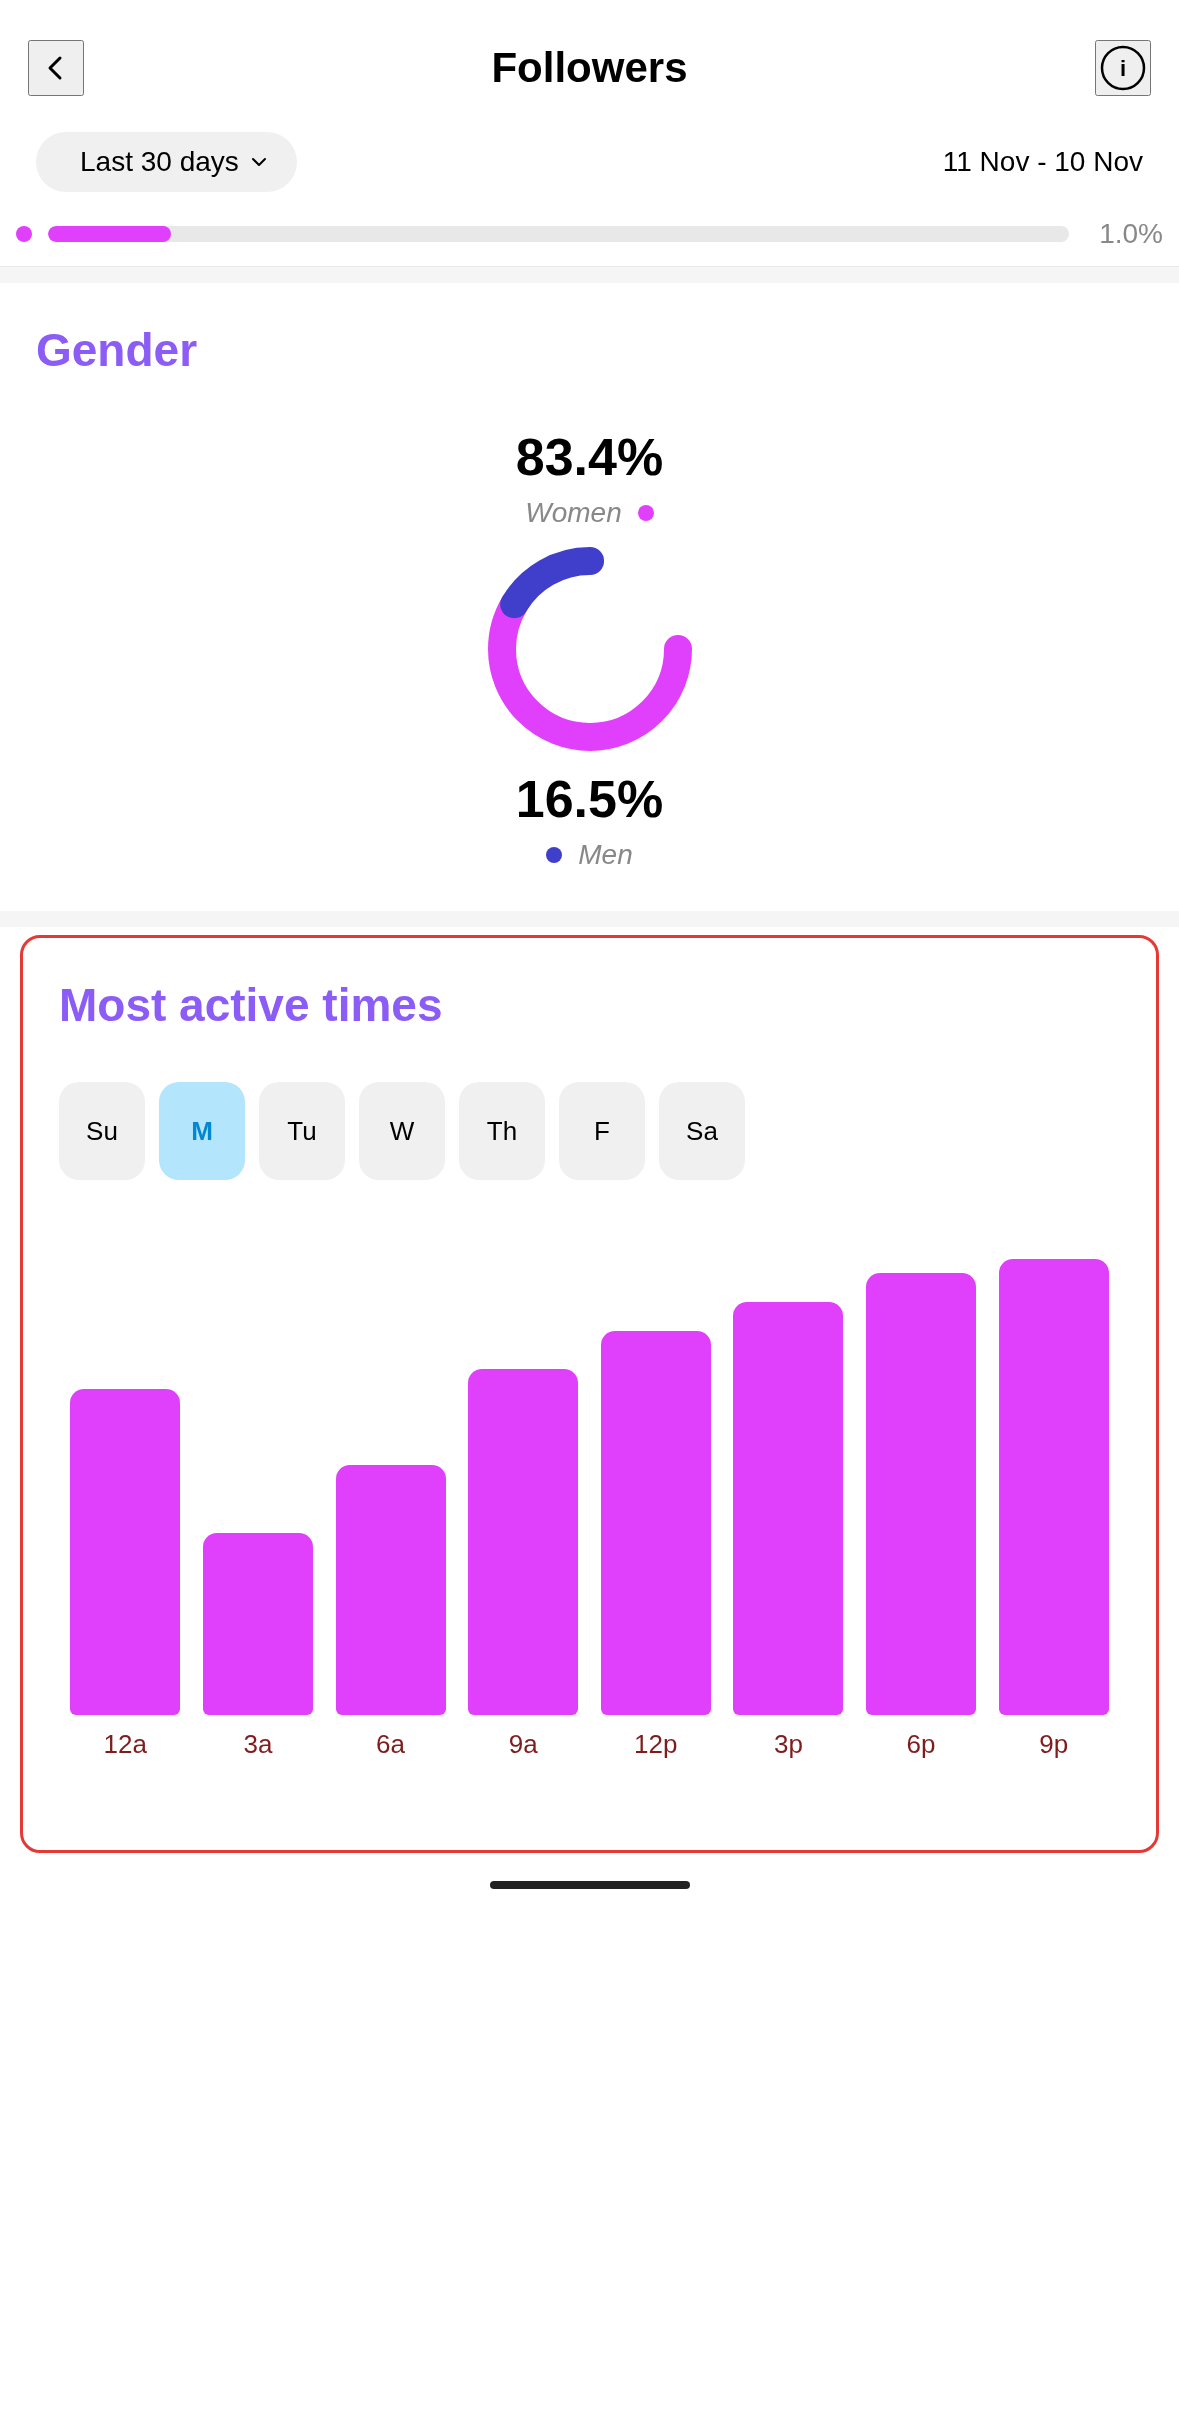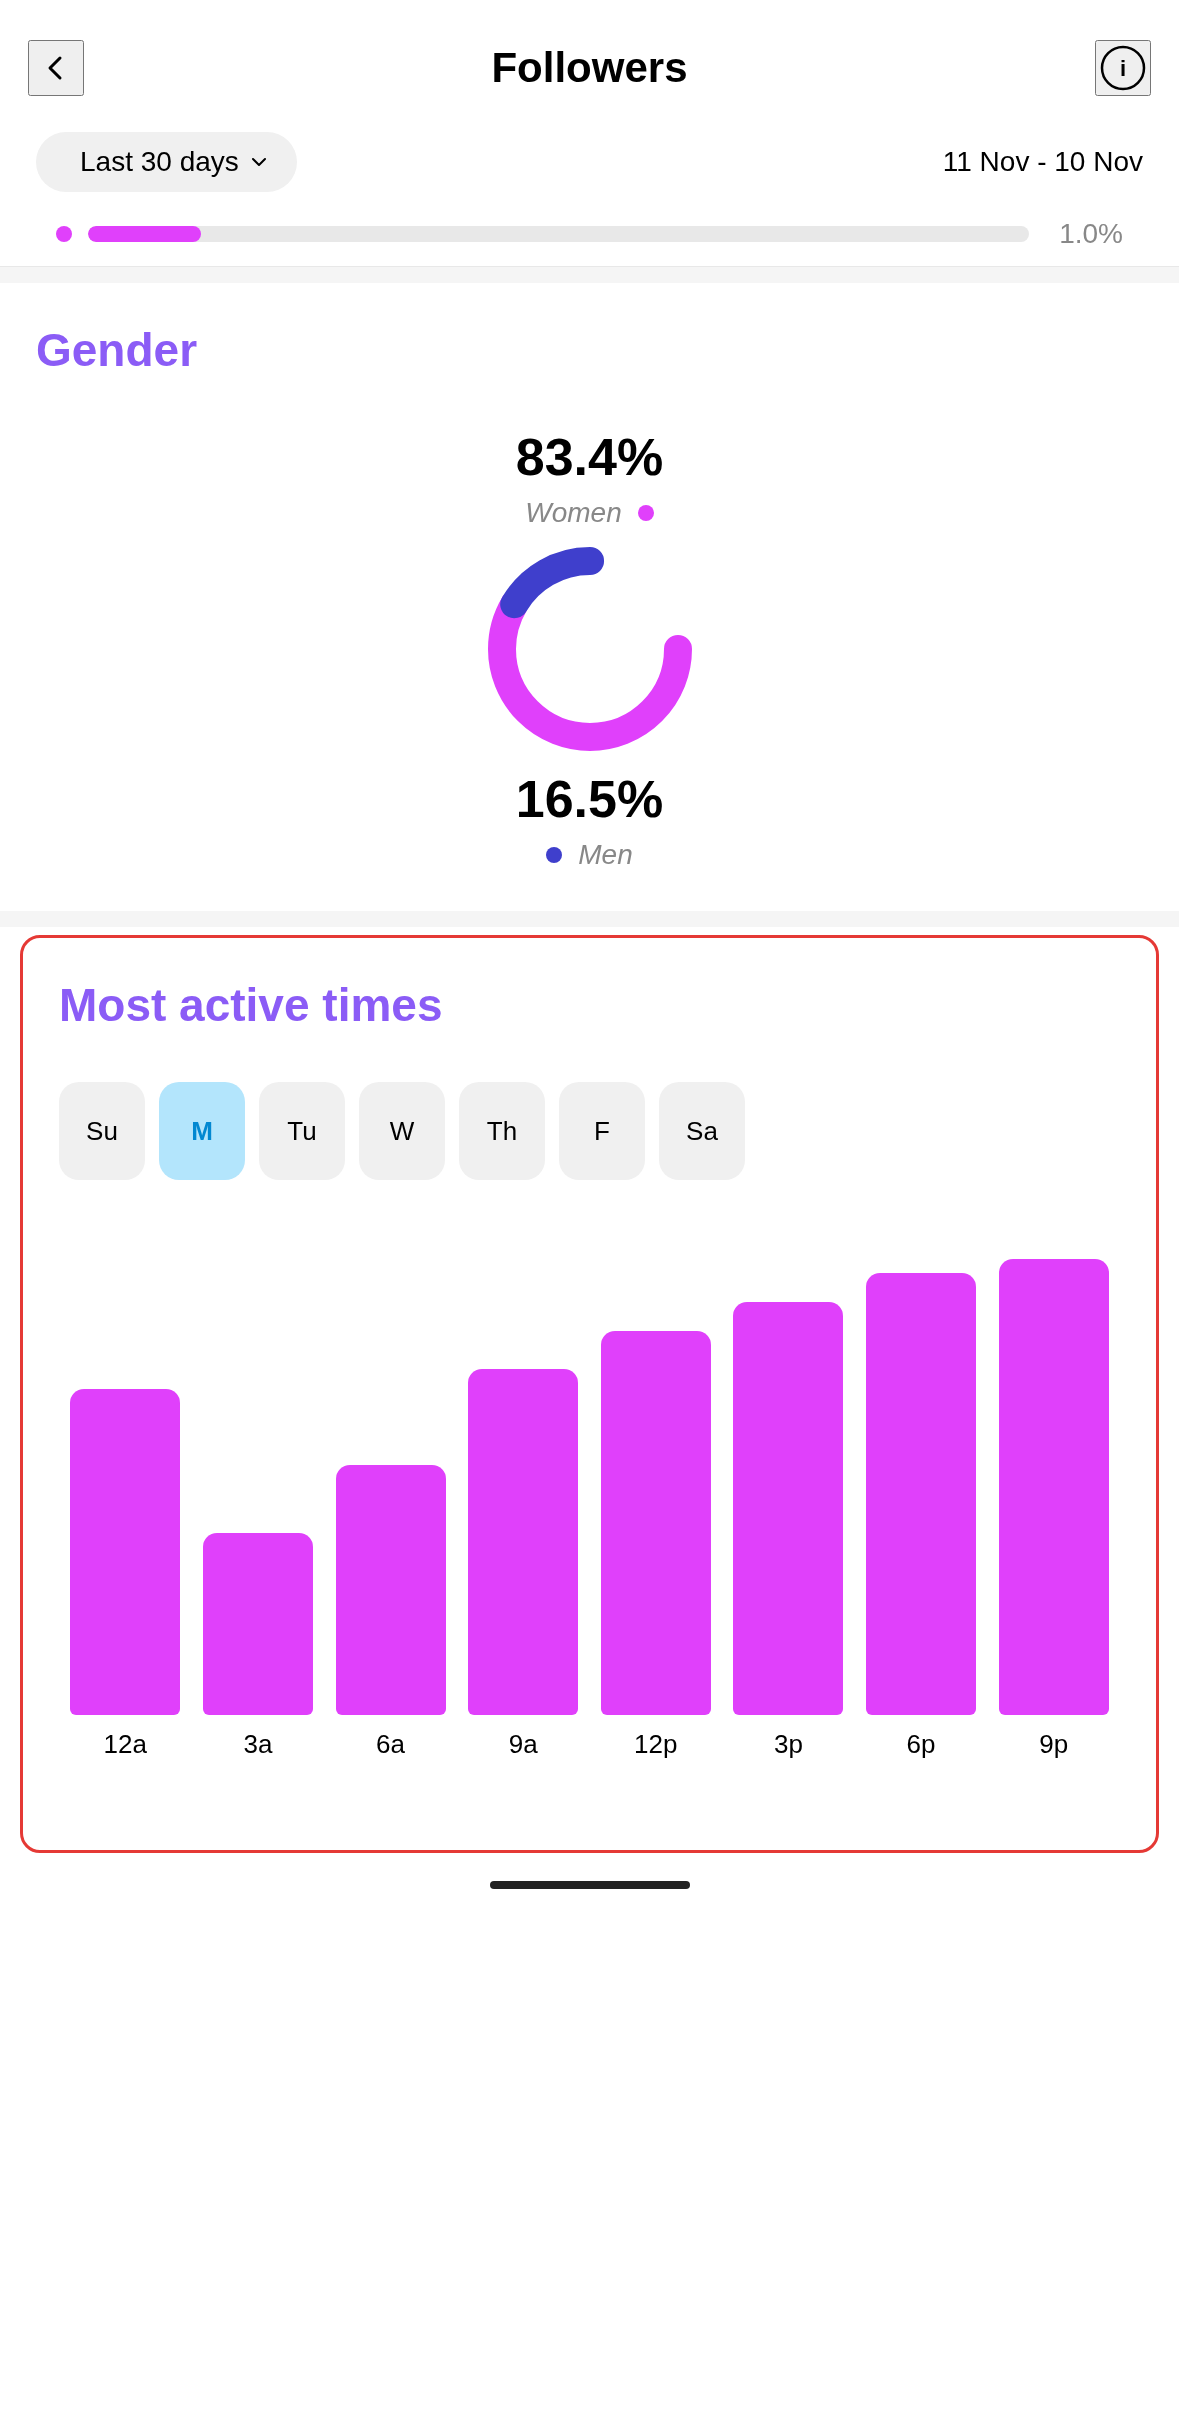--- a/index.html
+++ b/index.html
@@ -77,21 +77,21 @@
       font-size: 28px;
       font-weight: 500;
       color: #000;
     }
 
     
     .partial-row {
       display: flex;
       align-items: center;
       justify-content: space-between;
-      padding: 10px 56px 16px;
+      padding: 10px 16px 16px;
       border-bottom: 1px solid #e8e8e8;
       text-align: right;
     }
     .partial-bar-container {
       flex: 1;
       height: 16px;
       background: #e8e8e8;
       border-radius: 8px;
       margin-right: 30px;
       overflow: hidden;
@@ -224,21 +224,21 @@
     }
     .bar {
       width: 100%;
       max-width: 110px;
       background: #e040fb;
       border-radius: 14px 14px 6px 6px;
       transition: height 0.3s;
     }
     .bar-label {
       font-size: 26px;
-      color: #000000;
+      color: #7f1d1d;
       white-space: nowrap;
     }
 
     
     .home-indicator {
       display: flex;
       justify-content: center;
       padding: 20px 0 30px;
     }
     .home-bar {

